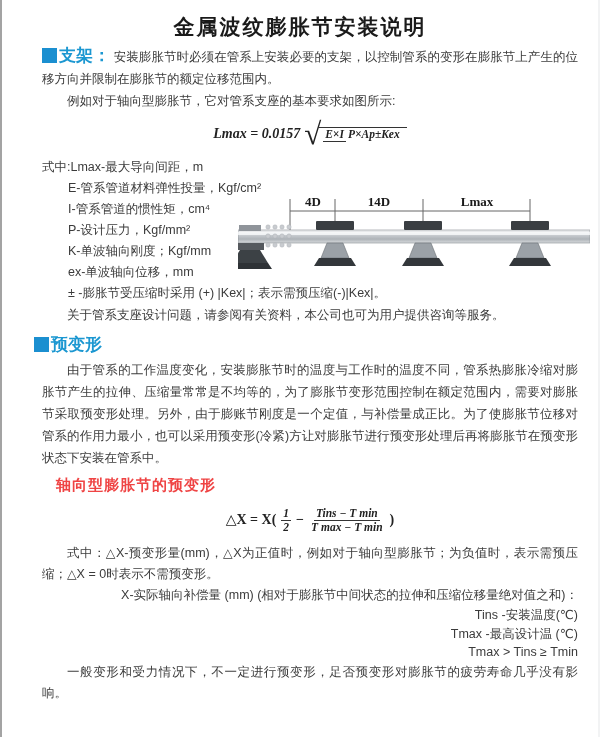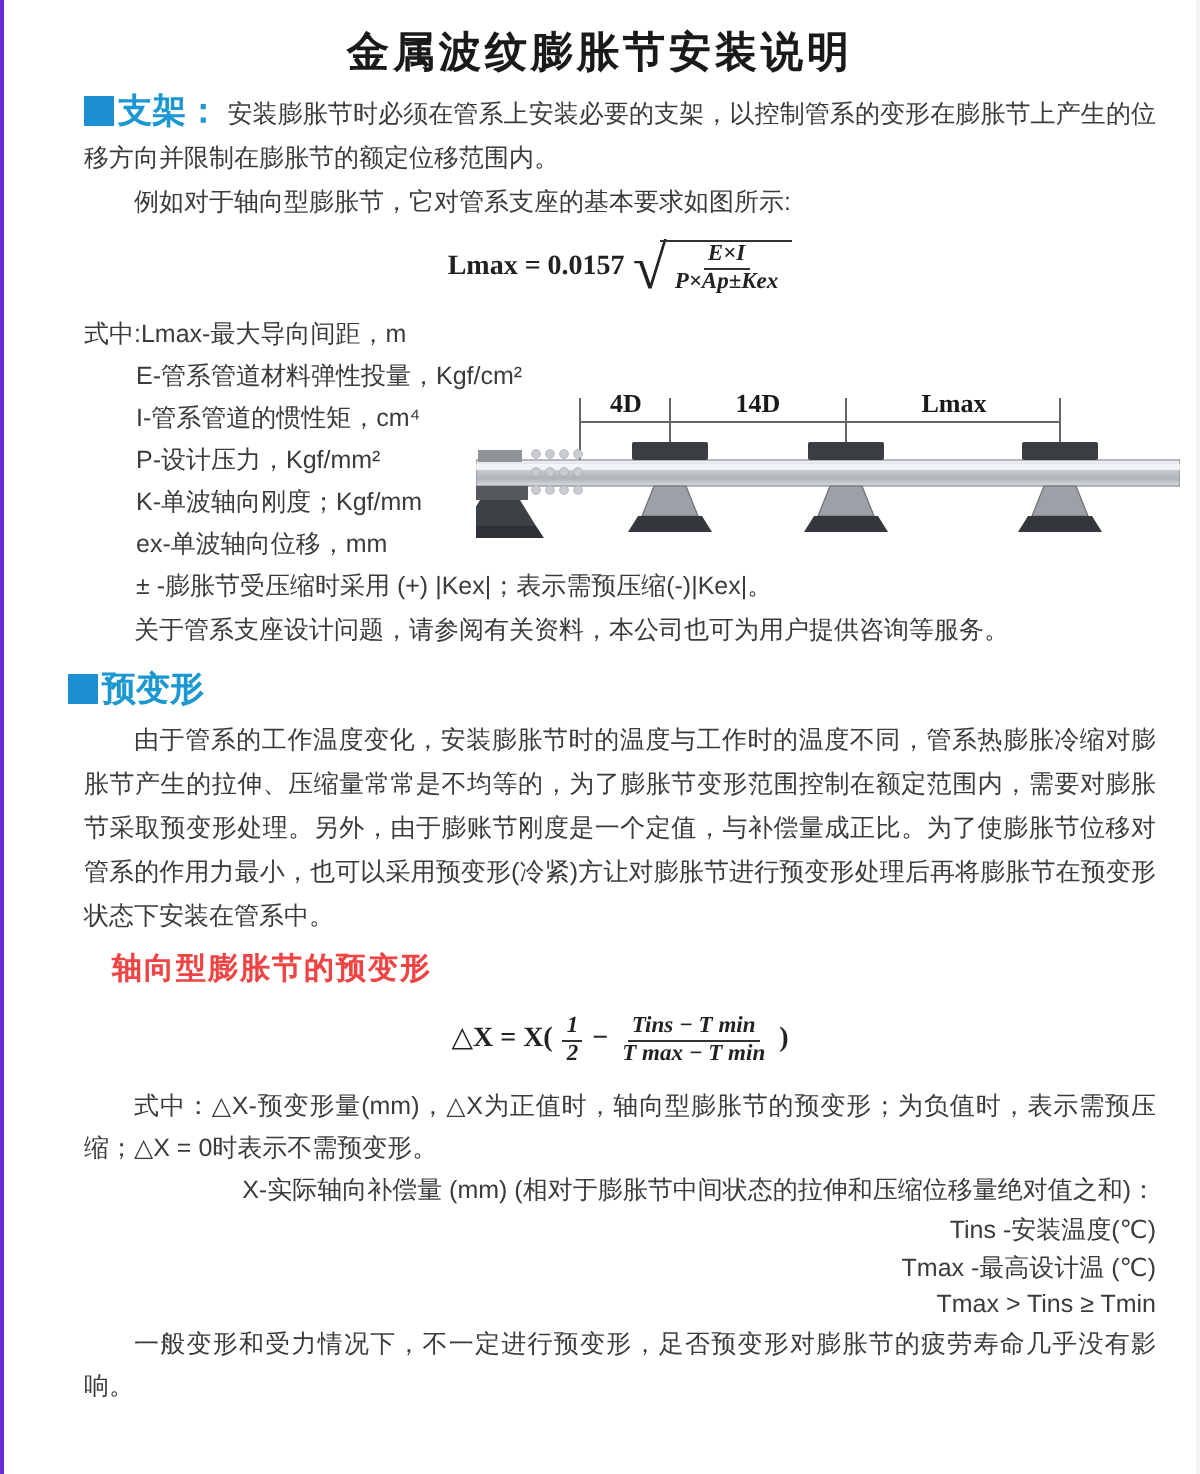--- a/index.html
+++ b/index.html
@@ -1,21 +1,21 @@
 <!DOCTYPE html>
 <html><head>
 <meta charset="utf-8">
 <style>
   html,body{margin:0;padding:0;background:#ffffff;}
   .page{
     position:relative;
     width:600px;height:737px;
     margin:0 auto;
     background:#ffffff;
-    border-left:2px solid #6d28d9;
+    border-left:2px solid #a3a3a3;
     border-right:2px solid #f2f3f4;
     box-sizing:border-box;
     overflow:hidden;
     font-family:"Liberation Sans","DejaVu Sans",sans-serif;
     color:#3b3b3b;
     font-size:12.5px;
     line-height:22px;
   }
   .title{
     margin:0;padding:13px 0 4px 0;
@@ -33,26 +33,26 @@
     color:#1b97d1;font-weight:bold;font-size:17px;
   }
   .para{margin:0;text-align:justify;}
   .ti{ text-indent:2em; }
   .formula-row{
     display:flex;justify-content:center;align-items:center;
     font-family:"Liberation Serif","DejaVu Serif",serif;
     font-weight:bold;color:#222;
   }
   .lmax-formula{margin:4px 0 5px 0;height:36px;}
-  .lmax-formula .lhs{font-size:14px;margin-right:4px;}
+  .lmax-formula .lhs{font-size:14px;margin-right:4px;font-style:italic;}
   .sqrt{display:inline-flex;align-items:center;}
   .radical{font-size:31px;font-weight:normal;line-height:28px;}
   .sqrt-body{
     border-top:1.5px solid #333;margin-left:-3px;padding:0 5px 0 5px;
-    display:inline-flex;flex-direction:column;align-items:center;
+    display:inline-flex;flex-direction:row;align-items:center;
   }
   .frac{display:inline-flex;flex-direction:column;align-items:center;vertical-align:middle;margin:0 3px;}
   .fnum,.fden{font-style:italic;font-size:11.5px;line-height:13px;padding:0 2px;font-weight:bold;}
   .fnum{border-bottom:1px solid #333;}
   .sqrt-body .fnum{border-bottom:1px solid #333;}
   .defs-wrap{position:relative;margin-top:2px;}
   .def-line{line-height:21px;white-space:nowrap;}
   .def-line.ind{padding-left:26px;}
   .note-line{margin-top:1px;line-height:21px;padding-left:25px;}
   .diagram{position:absolute;top:32px;right:-12px;width:352px;height:98px;}
@@ -180,21 +180,21 @@
         <span class="fden">2</span>
       </span>
       <span class="piece">−</span>
       <span class="frac">
         <span class="fnum">Tins − T min</span>
         <span class="fden">T max − T min</span>
       </span>
       <span class="piece">)</span>
     </div>
 
-    <p class="para ti expl">式中：△X-预变形量(mm)，△X为正值时，轴向型膨胀节的预变形；为负值时，表示需预压缩；△X = 0时表示不需预变形。</p>
+    <p class="para ti expl">式中：△X-预变形量(mm)，△X为正值时，例如对于轴向型膨胀节；为负值时，表示需预压缩；△X = 0时表示不需预变形。</p>
     <div class="xline">X-实际轴向补偿量 (mm) (相对于膨胀节中间状态的拉伸和压缩位移量绝对值之和)：</div>
     <div class="tline">Tins -安装温度(℃)</div>
     <div class="tline">Tmax -最高设计温 (℃)</div>
     <div class="tline">Tmax &gt; Tins ≥ Tmin</div>
     <p class="para ti expl">一般变形和受力情况下，不一定进行预变形，足否预变形对膨胀节的疲劳寿命几乎没有影响。</p>
 
   </div>
 </div>
 
 </body></html>

